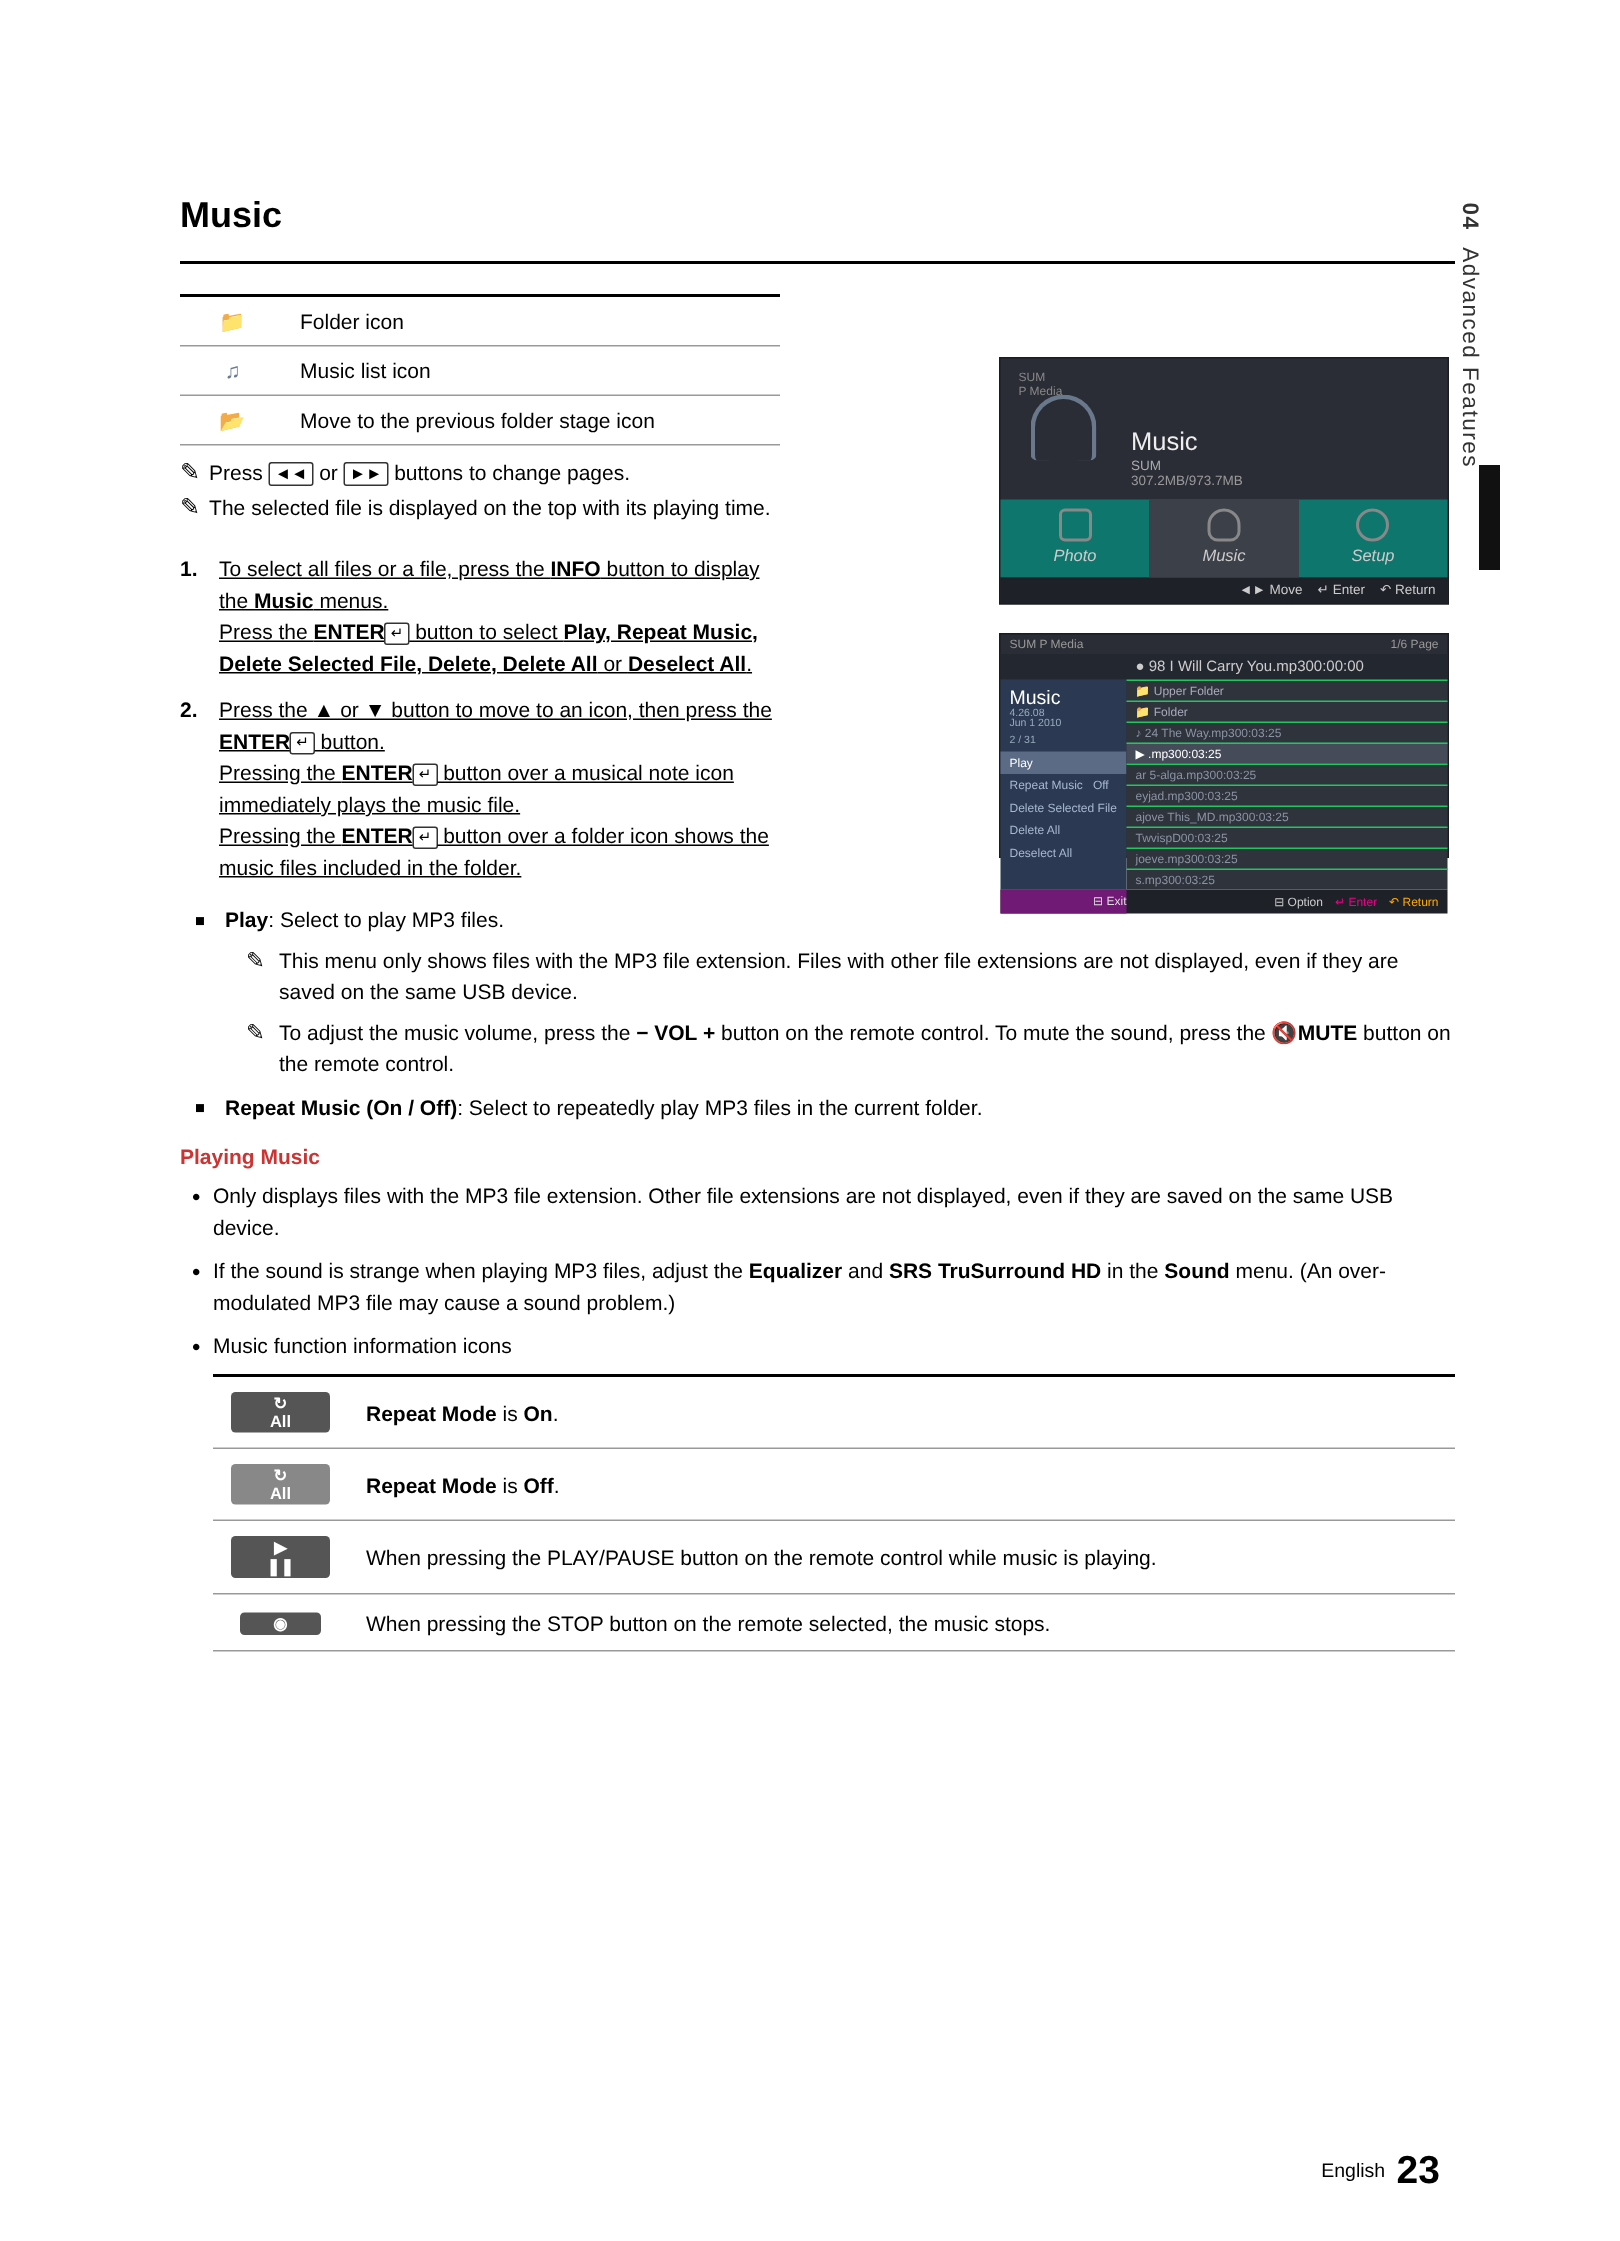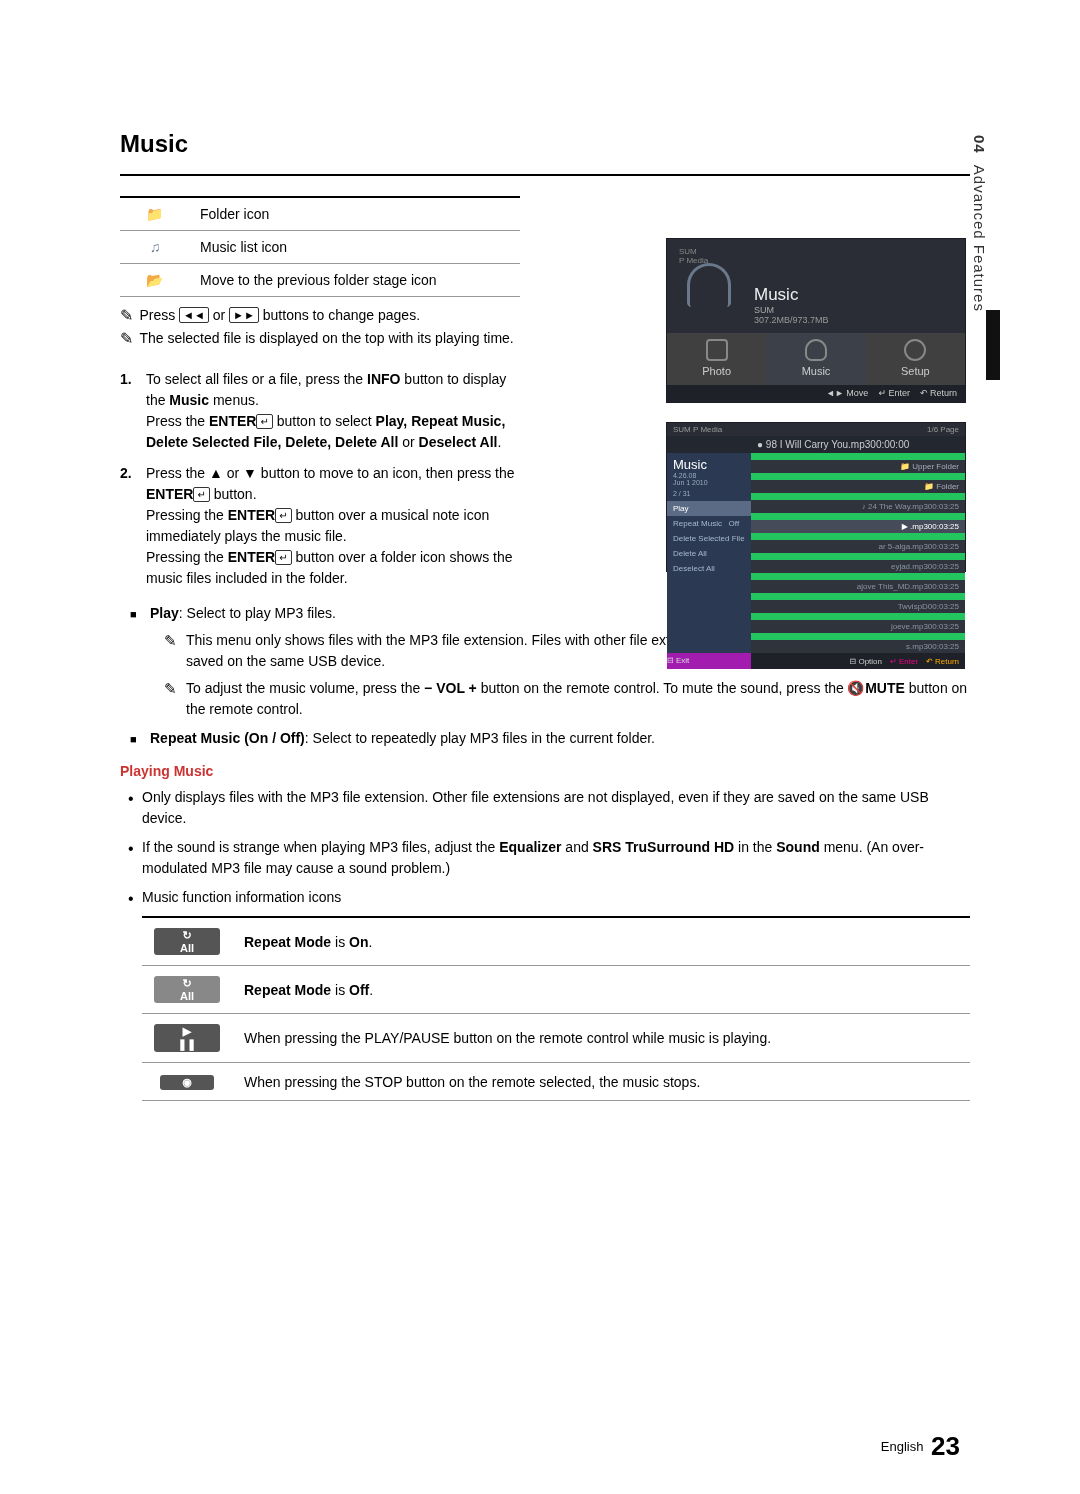--- a/index.html
+++ b/index.html
@@ -12,21 +12,21 @@
   .rule-thick { border: none; border-top: 2px solid #000; margin-bottom: 20px; }
   .subhead { color: #c33; font-weight: bold; font-size: 14px; margin: 6px 0 8px; }
   .icon-table { width: 400px; border-collapse: collapse; margin-bottom: 10px; }
   .icon-table td { border-top: 1px solid #999; border-bottom: 1px solid #999; padding: 8px 10px; font-size: 14px; vertical-align: middle; }
   .icon-table tr:first-child td { border-top: 2px solid #000; }
   .icon-table tr:last-child td { border-bottom: 1px solid #999; }
   .icon-cell { width: 70px; text-align: center; }
   .note-line { font-size: 14px; margin: 6px 0; display: flex; align-items: flex-start; gap: 6px; }
   .note-sym { font-size: 16px; line-height: 1; margin-top: 1px; }
   ol.steps { margin: 22px 0 10px 0; padding-left: 0; list-style: none; counter-reset: step; }
-  ol.steps > li { font-size: 14px; margin-bottom: 10px; position: relative; padding-left: 26px; line-height: 1.5; }
+  ol.steps > li { font-size: 14px; margin-bottom: 10px; position: relative; padding-left: 26px; line-height: 1.5; text-decoration: underline; }
   ol.steps > li::before { counter-increment: step; content: counter(step) "."; position: absolute; left: 0; font-weight: bold; }
   .bold { font-weight: bold; }
   .sq-list { list-style: none; padding: 0; margin: 14px 0 0 0; }
   .sq-list > li { font-size: 14px; line-height: 1.5; margin-bottom: 8px; position: relative; padding-left: 30px; }
   .sq-list > li::before { content: "■"; position: absolute; left: 10px; font-size: 11px; top: 3px; }
   .sq-sub { list-style: none; padding: 0; margin: 6px 0 0 0; }
   .sq-sub > li { font-size: 14px; line-height: 1.5; margin-bottom: 6px; position: relative; padding-left: 36px; }
   .sq-sub > li::before { content: "✎"; position: absolute; left: 14px; font-size: 15px; top: 0; }
   .bullets { list-style: none; padding: 0; margin: 6px 0 0 0; }
   .bullets > li { font-size: 14px; line-height: 1.5; margin-bottom: 8px; position: relative; padding-left: 22px; }
@@ -43,45 +43,45 @@
   .enter-ico { display: inline-block; border: 1px solid #333; border-radius: 2px; padding: 0 3px; font-size: 10px; line-height: 13px; vertical-align: 1px; }
   
   .shot { position: absolute; background: #2a2d35; border: 1px solid #1a1c22; font-size: 10px; color: #ccc; margin-top: 28px; }
   .shot1 { top: 210px; right: 114px; width: 300px; height: 165px; }
   .shot1-body { display: flex; flex-direction: column; height: 100%; }
   .shot1-top { flex: 1; padding: 8px 12px; position: relative; }
   .shot1-title { font-size: 17px; color: #eee; margin-left: 75px; margin-top: 20px; font-weight: 500;}
   .shot1-sub { font-size: 9px; color: #aaa; margin-left: 75px; }
   .shot1-sub2 { font-size: 9px; color: #999; margin-left: 75px; }
   .headphone { position: absolute; left: 20px; top: 24px; width: 44px; height: 44px; border: 3px solid #6a788c; border-radius: 50% 50% 10% 10%; border-bottom: none; }
-  .shot1-tabs { display: flex; background: #404040; height: 55px; }
+  .shot1-tabs { display: flex; background: #0f766e; height: 55px; font-style: italic; }
   .shot1-tab { flex: 1; text-align: center; font-size: 11px; color: #ccc; padding-top: 32px; position: relative; }
   .shot1-tab.active { background: #3b4049; }
   .shot1-tab-ico { position: absolute; top: 6px; left: 50%; transform: translateX(-50%); width: 22px; height: 22px; border: 2px solid #888; border-radius: 4px; }
   .shot1-foot { background: #1e2128; height: 18px; display: flex; justify-content: flex-end; align-items: center; gap: 10px; padding-right: 8px; font-size: 9px; }
   .shot1-foot span { color: #ccc; }
   .fb-arrow { color: #eee; }
   .fb-enter { color: #e08; }
   .fb-ret { color: #fa0; }
 
   .shot2 { top: 394px; right: 114px; width: 300px; height: 150px; display: flex; flex-direction: column; }
   .shot2-head { display: flex; align-items: center; height: 16px; padding: 2px 6px; font-size: 8px; color: #999; justify-content: space-between;}
   .shot2-main { flex: 1; display: flex; }
   .shot2-left { width: 84px; background: #2b3a52; display: flex; flex-direction: column; }
   .shot2-left-title { font-size: 13px; color: #fff; padding: 4px 6px 0; font-weight: 500;}
   .shot2-left-sub { font-size: 7px; color: #9ab; padding: 0 6px 4px; }
   .shot2-menu { flex: 1; font-size: 8px; }
   .shot2-menu div { padding: 3px 6px; color: #a8b8d0; }
   .shot2-menu div.sel { background: #5b6b85; color: #fff; }
   .shot2-right { flex: 1; background: #2f333c; font-size: 8px; }
   .shot2-now { background: #232730; padding: 3px 6px; display: flex; justify-content: flex-start; color: #ccc;}
-  .shot2-row { display: flex; justify-content: flex-end; padding: 2px 6px; color: #8a93a3; border-top: 7px solid #22c55e;}
+  .shot2-row { display: flex; justify-content: flex-start; padding: 2px 6px; color: #8a93a3; border-top: 1px solid #22c55e;}
   .shot2-row.up { color: #aab; }
   .shot2-foot { height: 16px; background: #1e2128; display: flex; align-items: center; font-size: 8px; }
-  .shot2-foot .exit { flex: 0 0 84px; text-align: left; background: #a21caf; color: #ddd; height: 100%; line-height: 16px; }
+  .shot2-foot .exit { flex: 0 0 84px; text-align: right; background: #701a75; color: #ddd; height: 100%; line-height: 16px; }
   .shot2-foot .rest { flex: 1; display: flex; justify-content: flex-end; gap: 8px; padding-right: 6px; color: #ccc;}
   .left-col { width: 405px; }
   .two-col-wrap { display: block; }
   .mini-ico { display: inline-flex; font-size: 14px; color: #6a7a95; }
 </style>
 </head>
 <body>
 
 <div class="page">
 

